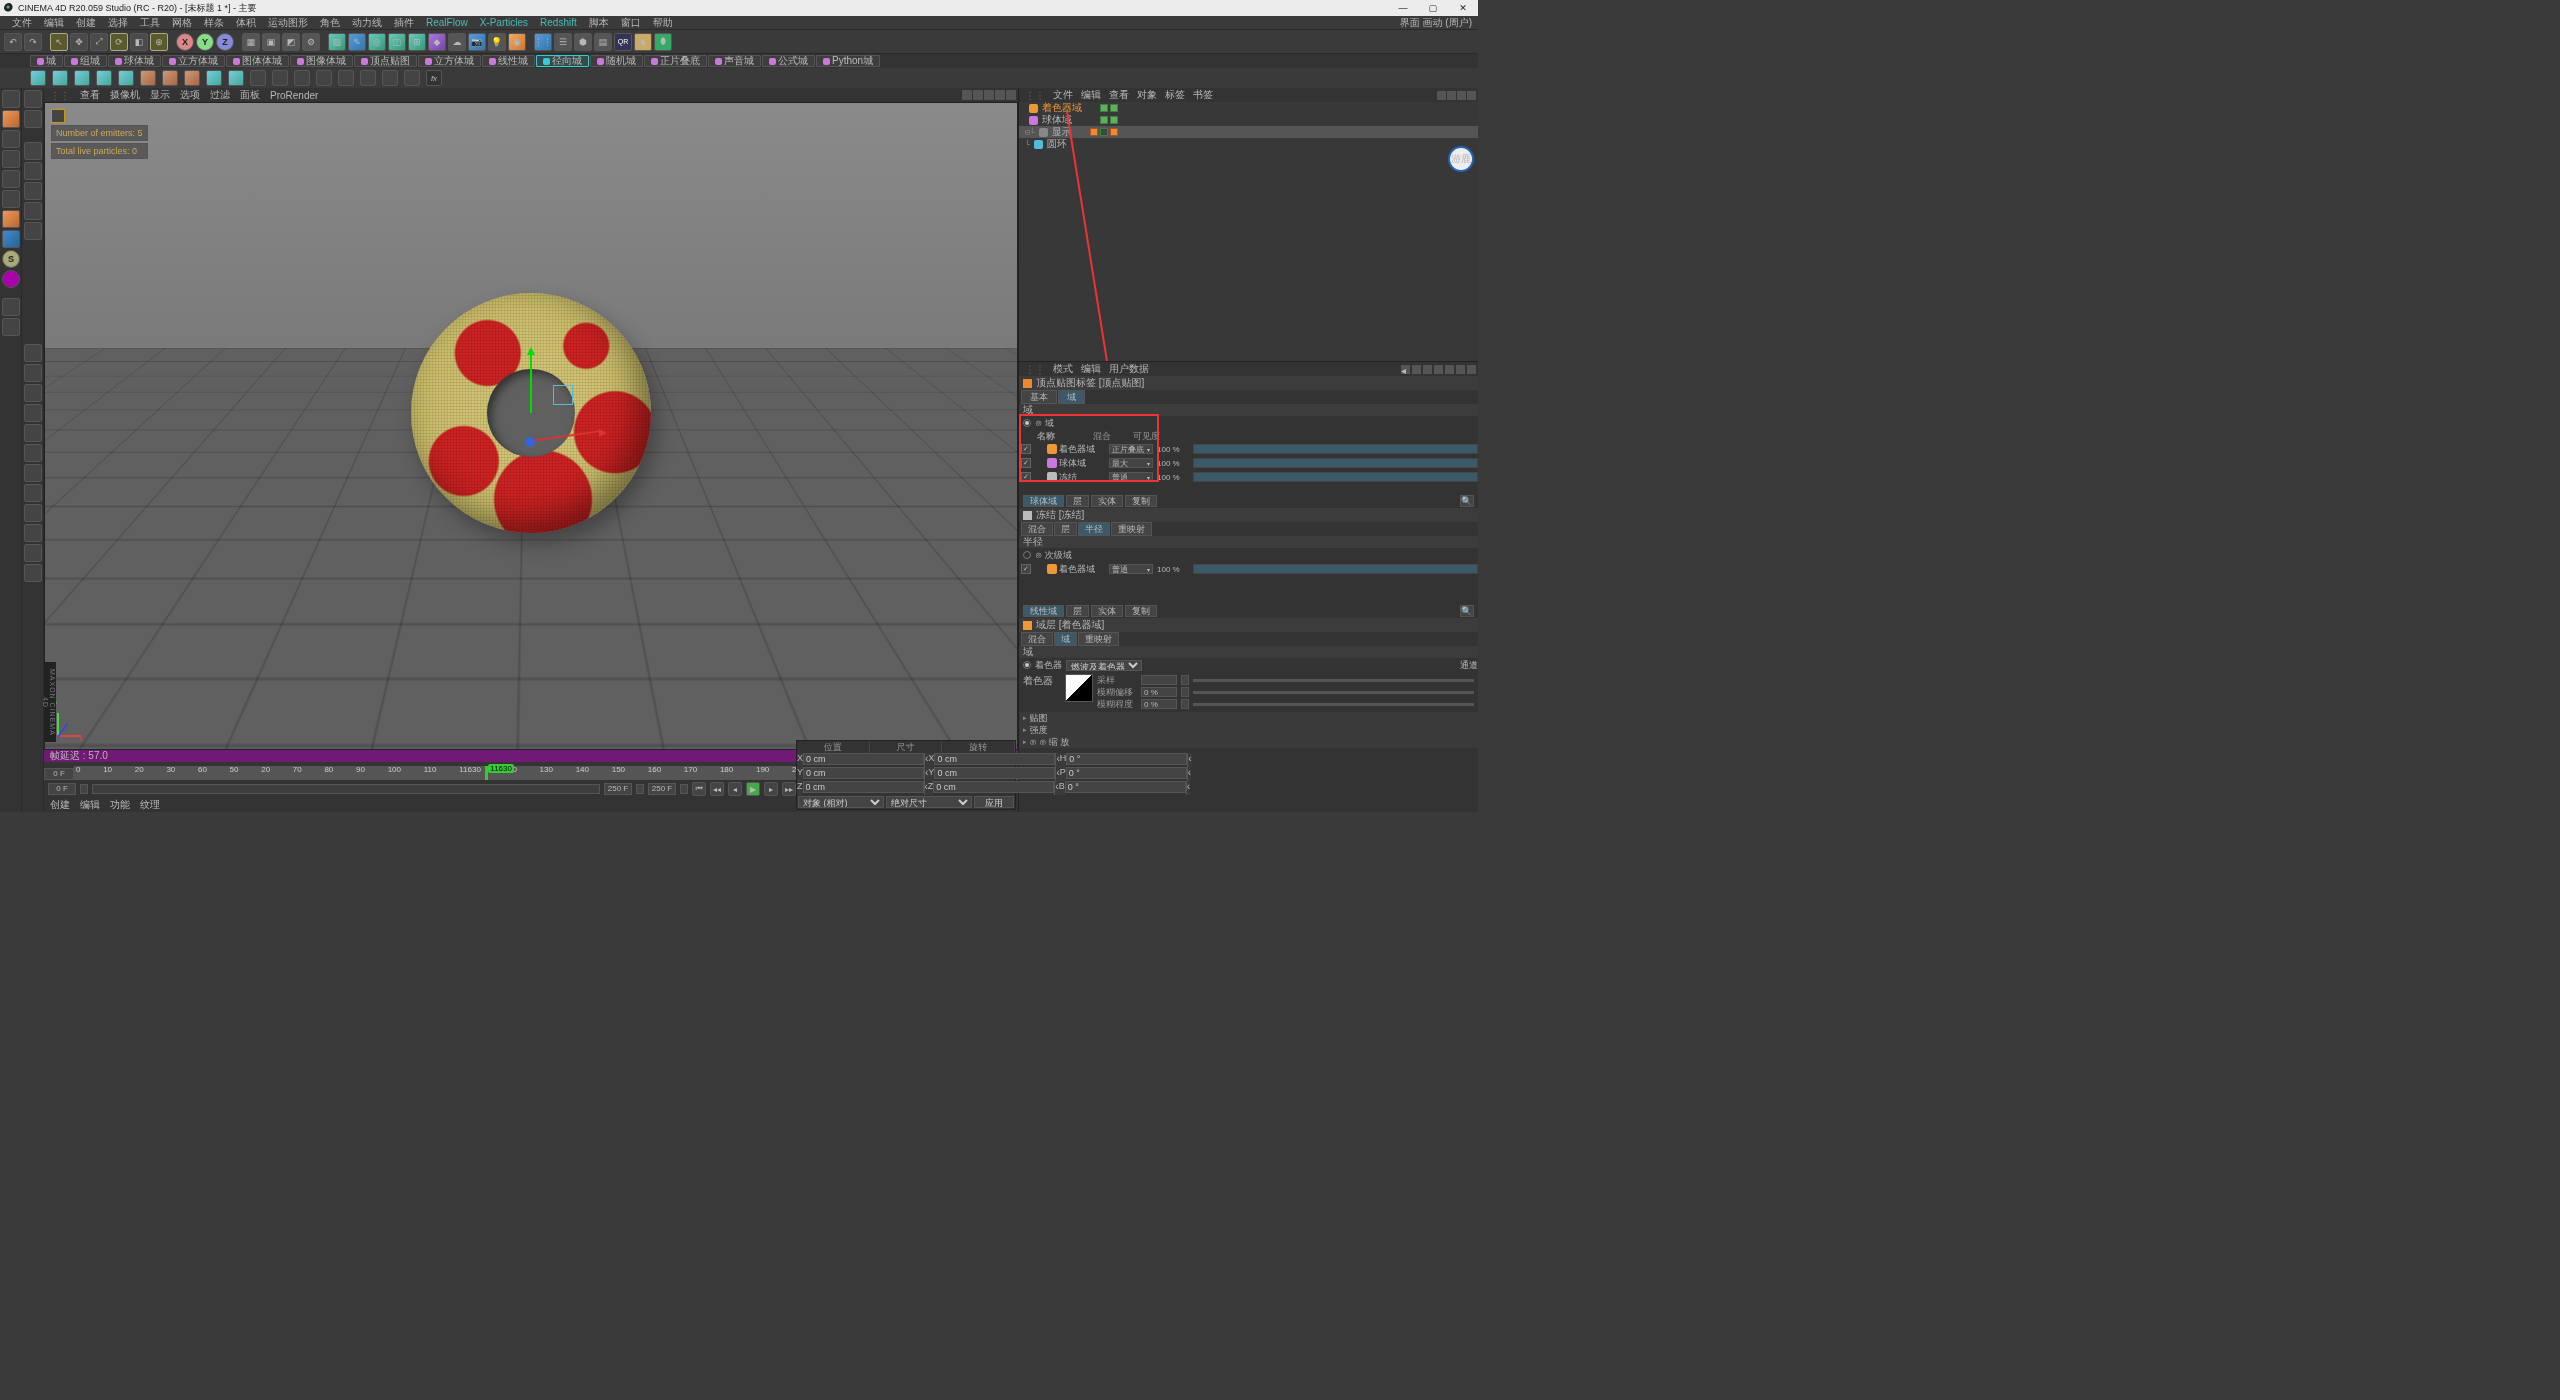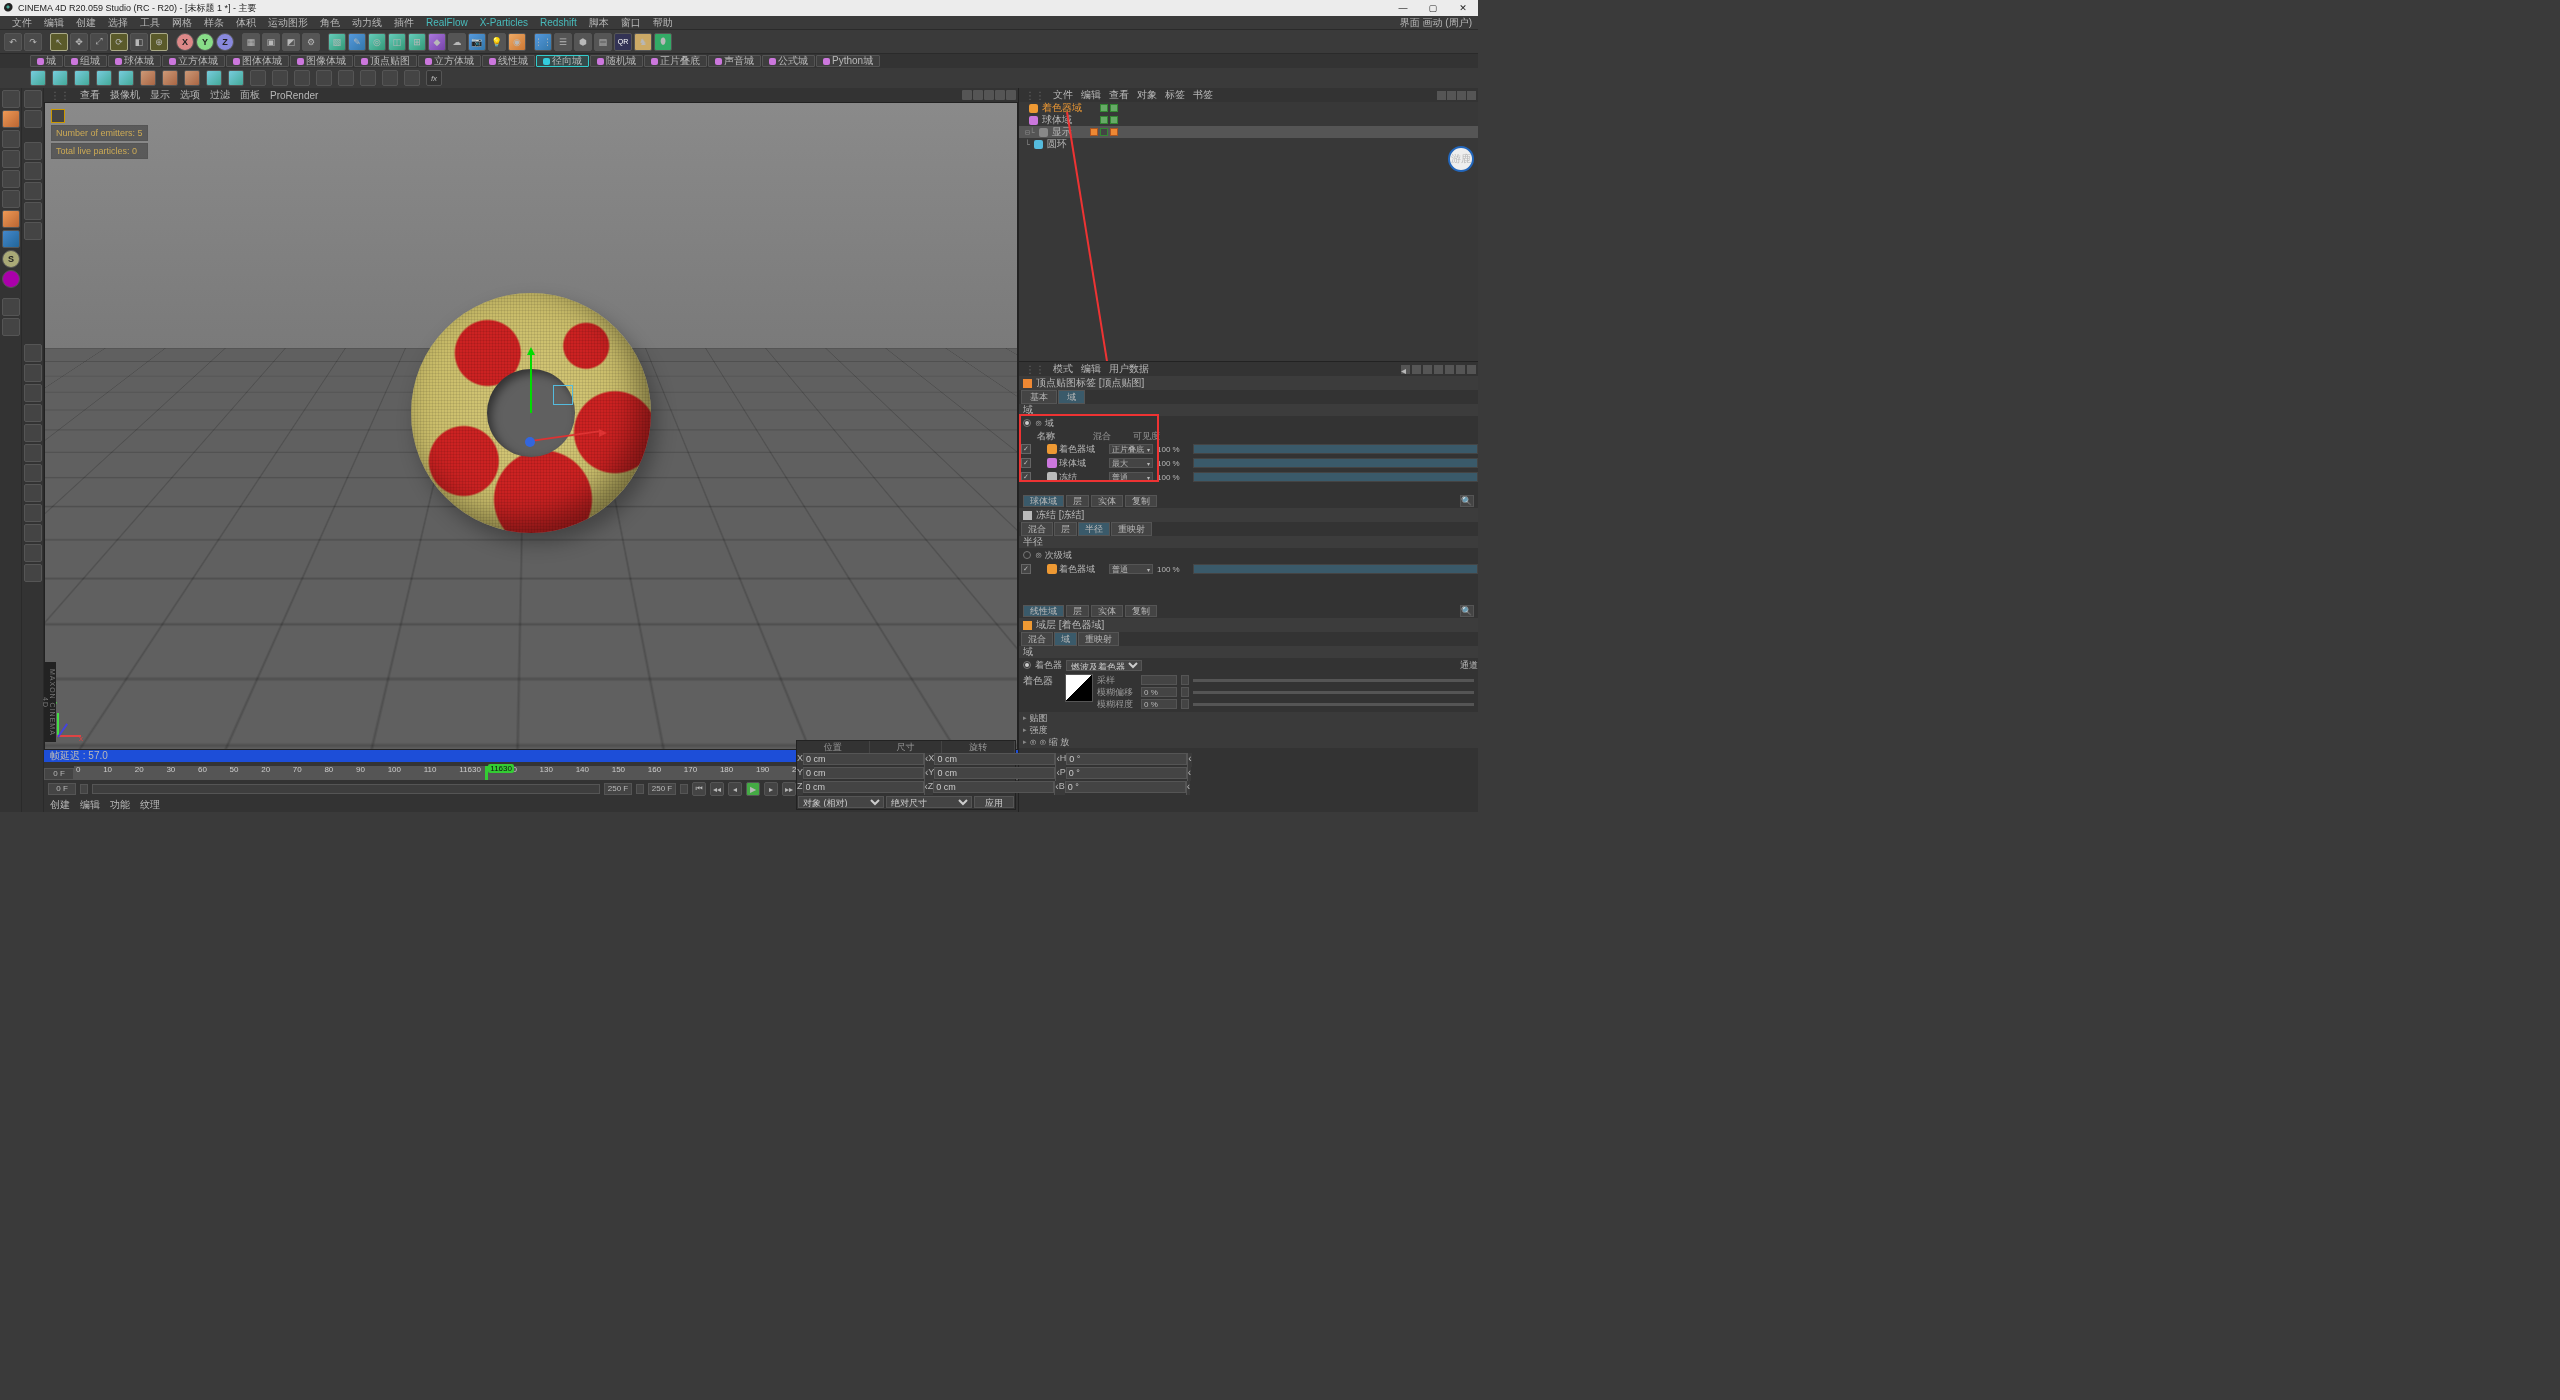--- a/index.html
+++ b/index.html
@@ -104,21 +104,21 @@
   mask: radial-gradient(circle, transparent 43px, #000 44px);}
 .gizmo { position:absolute; left:50%; top:50%; transform:translate(-50%,-50%); }
 .gizmo .gy { position:absolute; left:-1px; top:-60px; width:2px; height:60px; background:#0d0;}
 .gizmo .gya { position:absolute; left:-4px; top:-66px; width:0; height:0; border-left:4px solid transparent; border-right:4px solid transparent; border-bottom:8px solid #0d0;}
 .gizmo .gx { position:absolute; left:0; top:22px; width:70px; height:2px; background:#d33; transform:rotate(-8deg);}
 .gizmo .gxa { position:absolute; left:68px; top:16px; width:0; height:0; border-top:4px solid transparent; border-bottom:4px solid transparent; border-left:8px solid #d33;}
 .gizmo .gz { position:absolute; left:-6px; top:24px; width:10px; height:10px; border-radius:50%; background:#36d;}
 .gizmo .box { position:absolute; left:22px; top:-28px; width:20px; height:20px; border:1px solid #5bd;}
 
 
-.statusstrip { height:12px; background:#1d4ed8; display:flex; align-items:center; padding: 0 6px;}
+.statusstrip { height:12px; background:#701a75; display:flex; align-items:center; padding: 0 6px;}
 .statusstrip .l { }
 .statusstrip .r { margin-left:auto;}
 
 
 .tlblock { background:#333; }
 .tl-ruler { height:18px; position:relative; background:#343434; display:flex; align-items:flex-end;}
 .tl-ruler .endcap { width:30px; height:12px; border:1px solid #555; background:#444; text-align:center; font-size:8px;}
 .tl-ruler .track { flex:1; position:relative; height:14px; background:#555;}
 .tl-ruler .ticks { position:absolute; inset:0; display:flex; justify-content:space-between; padding:0 2px;}
 .tl-ruler .ticks span { font-size:8px; color:#ccc; position:relative; top:-1px;}

